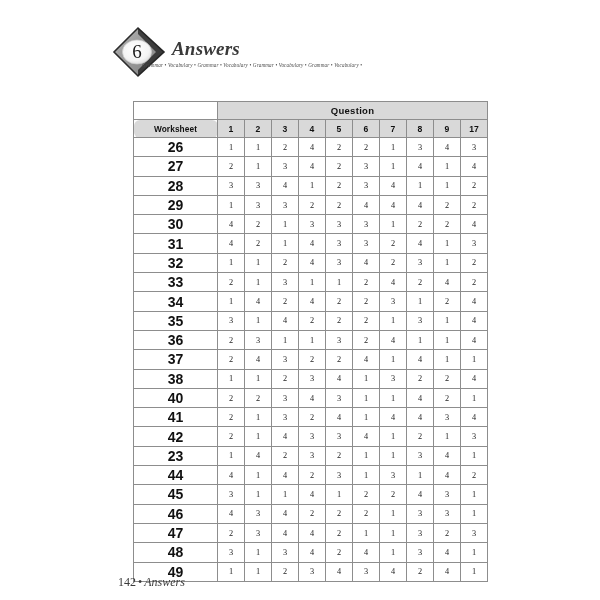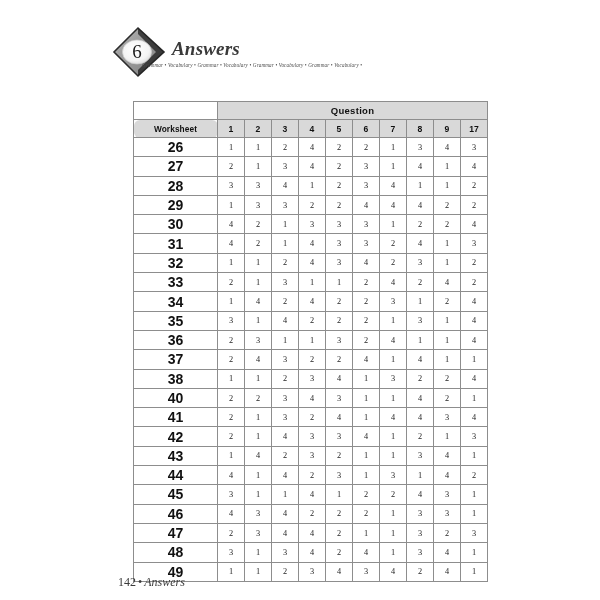--- a/index.html
+++ b/index.html
@@ -427,21 +427,21 @@
             <td>4</td>
             <td>3</td>
             <td>3</td>
             <td>4</td>
             <td>1</td>
             <td>2</td>
             <td>1</td>
             <td>3</td>
           </tr>
           <tr>
-            <td class="ws">43</td>
+            <td class="ws">23</td>
             <td>1</td>
             <td>4</td>
             <td>2</td>
             <td>3</td>
             <td>2</td>
             <td>1</td>
             <td>1</td>
             <td>3</td>
             <td>4</td>
             <td>1</td>

